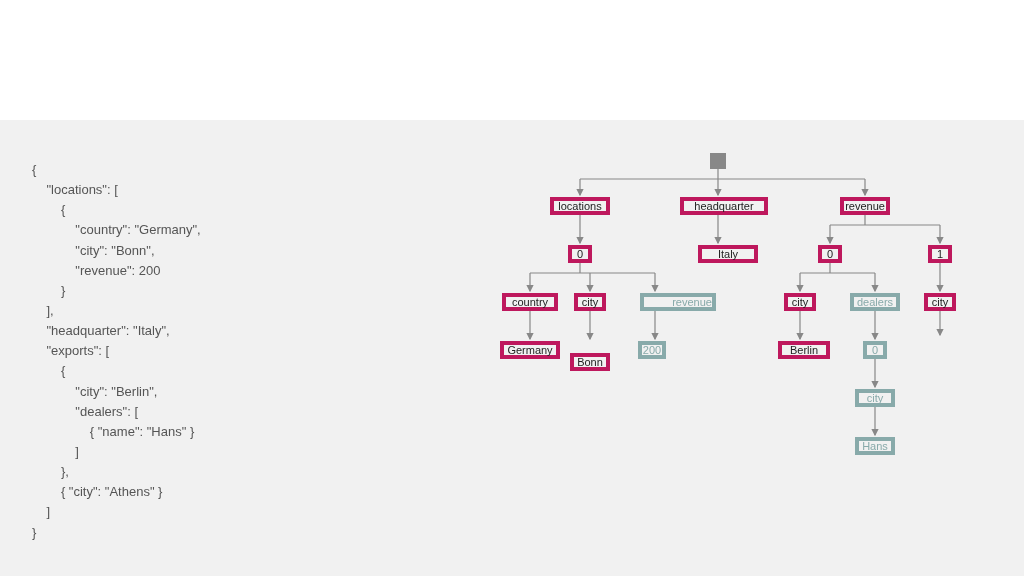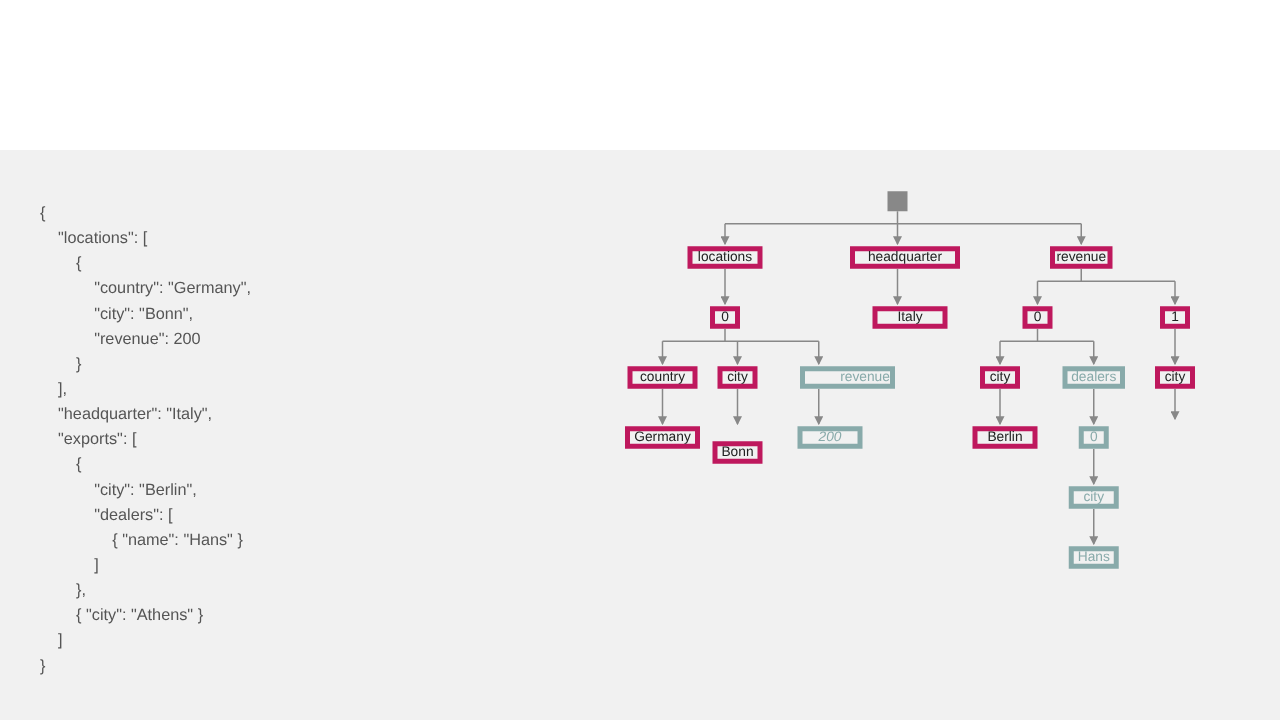--- a/index.html
+++ b/index.html
@@ -106,21 +106,21 @@
 
       <div class="node" style="left:-18px; top:148px; width:56px;text-align:right;">country</div>
       <div class="node" style="left:54px;  top:148px; width:32px;">city</div>
       <div class="node faded" style="left:120px; top:148px; width:76px;padding-left:36px;">revenue</div>
       <div class="node" style="left:264px; top:148px; width:32px;">city</div>
       <div class="node faded" style="left:330px; top:148px; width:50px;">dealers</div>
       <div class="node" style="left:404px; top:148px; width:32px;">city</div>
 
       <div class="node" style="left:-20px; top:196px; width:60px;">Germany</div>
       <div class="node" style="left:50px;  top:208px; width:40px;">Bonn</div>
-      <div class="node faded" style="left:118px; top:196px; width:52px;font-style:italic;">200</div>
+      <div class="node faded" style="left:118px; top:196px; width:28px;">200</div>
       <div class="node" style="left:258px; top:196px; width:52px;">Berlin</div>
       <div class="node faded" style="left:343px; top:196px; width:24px;">0</div>
 
       <div class="node faded" style="left:335px; top:244px; width:40px;">city</div>
       <div class="node faded" style="left:335px; top:292px; width:40px;">Hans</div>
 
     </div>
   </div>
 </div>
 

